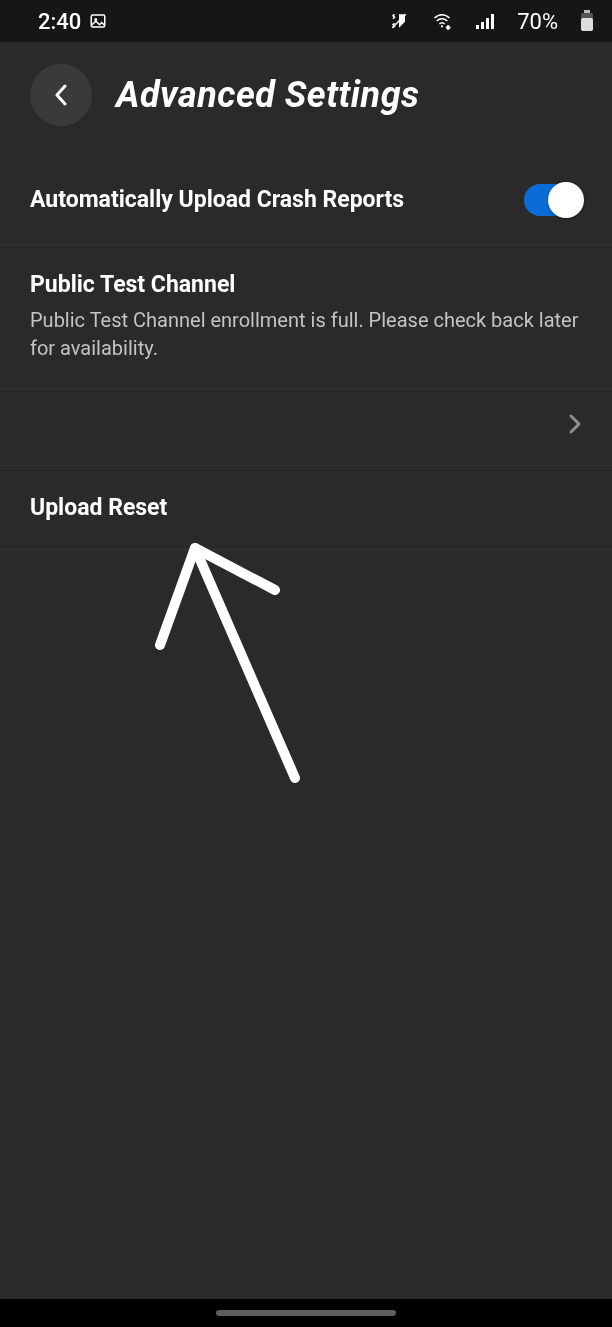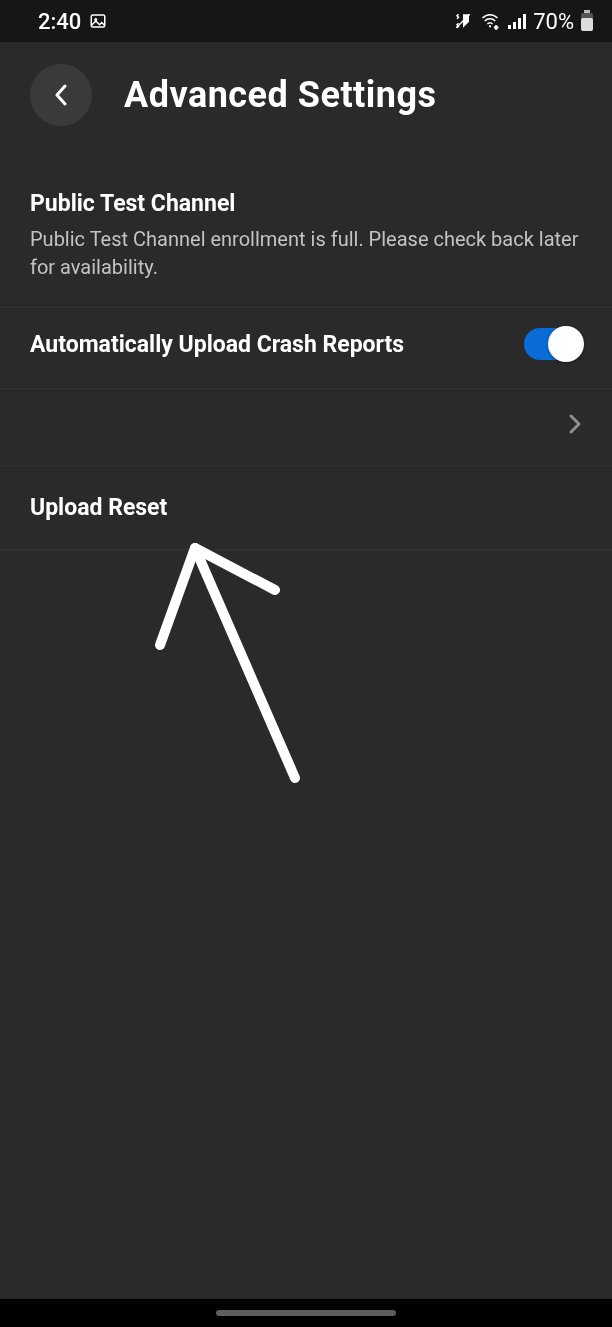--- a/index.html
+++ b/index.html
@@ -32,34 +32,35 @@
     color: #fff;
   }
   .status-left {
     display: flex;
     align-items: center;
     gap: 8px;
   }
   .status-right {
     display: flex;
     align-items: center;
-    gap: 6px;
+    gap: 22px;
     text-align: center;
   }
   .sb-icon {
     display: inline-flex;
     align-items: center;
   }
   .battery-text { font-size: 22px; font-weight: 400; }
   
   .header {
     display: flex;
     align-items: center;
-    gap: 32px;
+    gap: 24px;
     padding: 22px 28px 14px 30px;
+    font-style: italic;
   }
   .back-btn {
     width: 62px;
     height: 62px;
     border-radius: 50%;
     background: #3a3a3a;
     display: flex;
     align-items: center;
     justify-content: center;
     cursor: pointer;
@@ -208,35 +209,35 @@
     <div class="back-btn">
       <svg width="14" height="22" viewBox="0 0 14 22">
         <path d="M11 2 L3 11 L11 20" stroke="#fff" stroke-width="3" fill="none" stroke-linecap="round" stroke-linejoin="round"></path>
       </svg>
     </div>
     <div class="page-title">Advanced Settings</div>
   </div>
 
   <div class="settings">
 
-    <div class="row ptc">
-      <div class="row-text">
-        <div class="row-title">Public Test Channel</div>
-        <div class="row-sub">Public Test Channel enrollment is full. Please check back later for availability.</div>
-      </div>
-    </div>
-
     <div class="row crash">
       <div class="row-text">
         <div class="row-title">Automatically Upload Crash Reports</div>
       </div>
       <div class="row-right">
         <div class="toggle">
           <div class="toggle-knob"></div>
         </div>
+      </div>
+    </div>
+
+    <div class="row ptc">
+      <div class="row-text">
+        <div class="row-title">Public Test Channel</div>
+        <div class="row-sub">Public Test Channel enrollment is full. Please check back later for availability.</div>
       </div>
     </div>
 
     <div class="row freq">
       <div class="row-text">
       </div>
       <div class="row-right chevron">
         <svg width="14" height="22" viewBox="0 0 14 22">
           <path d="M3 3 L11 11 L3 19" stroke="#8f8f8f" stroke-width="3" fill="none" stroke-linecap="round" stroke-linejoin="round"></path>
         </svg>

